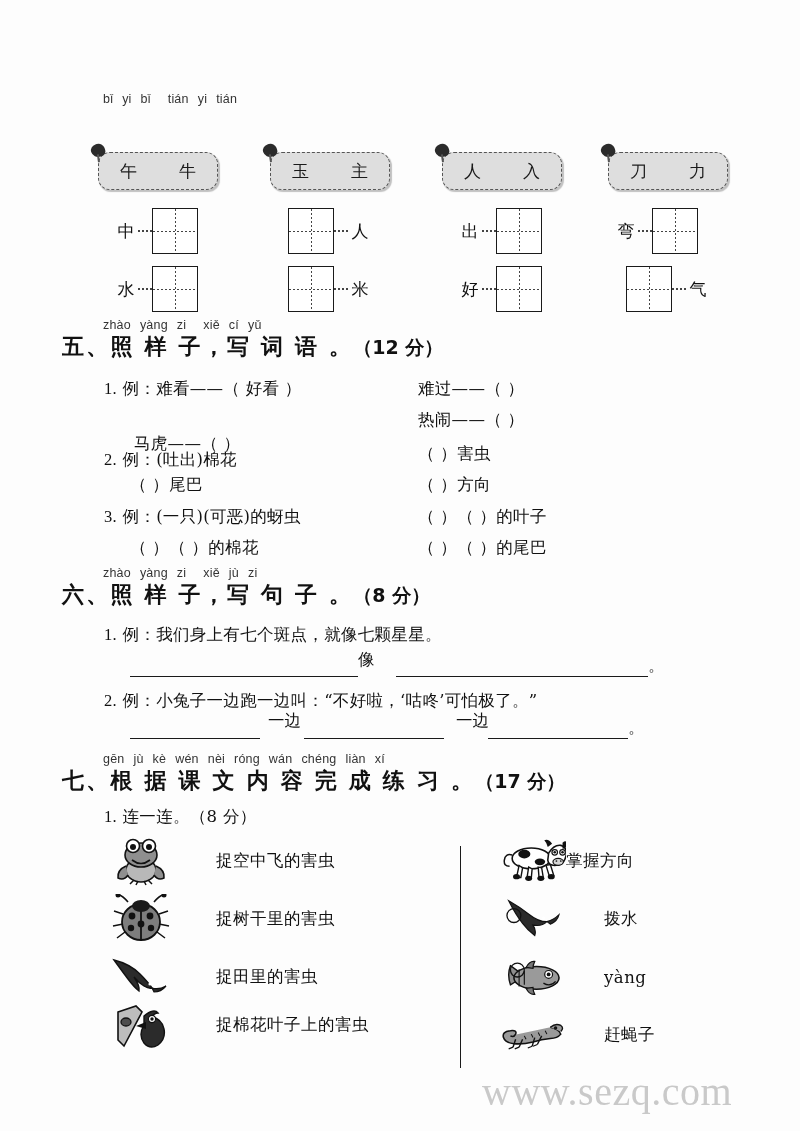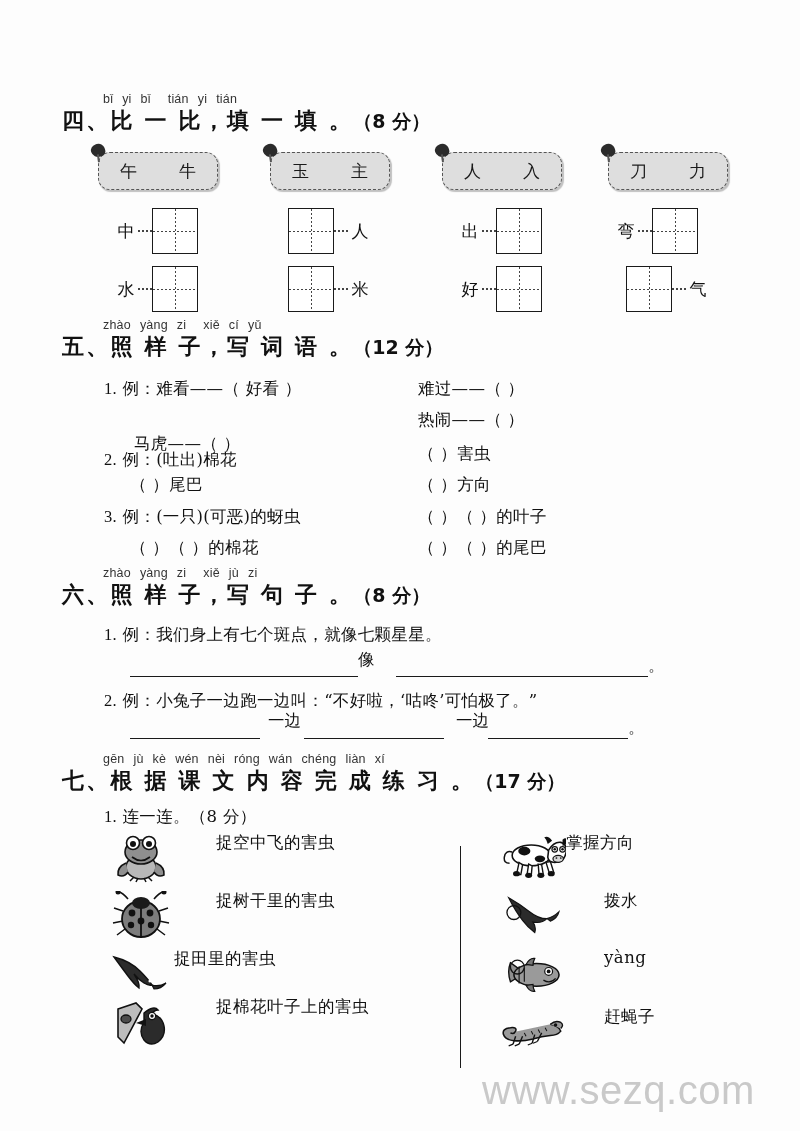--- a/index.html
+++ b/index.html
@@ -20,21 +20,21 @@
     position: absolute;
     inset: 0;
     background: #fdfdfd;
   }
 
   
   .watermark {
     position: absolute;
     left: 482px;
     top: 1068px;
-    font-family: Liberation Sans, sans-serif;
+    font-family: Liberation Serif, serif;
     font-size: 40px;
     letter-spacing: 0.5px;
     color: #c9c9c9;
     user-select: none;
     white-space: nowrap;
   }
 
   
   .section {
     position: absolute;
@@ -187,21 +187,21 @@
   
   #q7-match {
     position: absolute;
     left: 0; top: 832px;
     width: 800px; height: 245px;
   }
   .match-col { position: absolute; top: 0; }
   .match-item {
     position: absolute;
     display: flex;
-    align-items: flex-start;
+    align-items: center;
     height: 58px;
   }
   .pic {
     width: 66px;
     height: 52px;
     display: flex;
     align-items: center;
     justify-content: center;
     flex: none;
   }
@@ -223,21 +223,20 @@
 </head>
 <body>
 
 <div class="page">
 
   <div class="section" style="top:92px">
     <div class="heading-wrap">
       <div class="pinyin-row">
         <span>bǐ</span><span>yi</span><span>bǐ</span><span style="margin-left:8px">tián</span><span>yi</span><span>tián</span>
       </div>
-      <div class="heading"><span>四、比 一 比，填 一 填 。</span><span class="score">（8 分）</span></div>
     </div>
   </div>
 
   <div id="q4-body">
 
     <div class="cmp-group" style="left:98px">
       <div class="bubble">
         <span class="pin"></span>
         <span>午</span>
         <span>牛</span>
@@ -463,21 +462,21 @@
       </div>
 
       <div class="match-item" style="top:116px">
         <span class="pic">
           <svg width="58" height="50" viewBox="0 0 58 50">
             <path d="M2 8 q16 4 26 14 q8 8 12 14 q-3 1 -8 -2 q-5 -3 -10 -9 q6 9 5 14 q-5 -4 -11 -12 q-6 -8 -14 -19 z" fill="#2b2b2b" stroke="#111" stroke-width="1.4"></path>
             <path d="M40 36 q7 2 14 -2 q-5 6 -12 6 z" fill="#2b2b2b" stroke="#111" stroke-width="1.2"></path>
             <circle cx="38" cy="32" r="1.6" fill="#fff"></circle>
           </svg>
         </span>
-        <span class="match-label" style="">捉田里的害虫</span>
+        <span class="match-label" style="margin-left:42px">捉田里的害虫</span>
       </div>
 
       <div class="match-item" style="top:164px">
         <span class="pic">
           <svg width="58" height="50" viewBox="0 0 58 50">
             <path d="M6 12 l18 -6 l6 6 l-18 34 l-6 -6 z" fill="#bdbdbd" stroke="#111" stroke-width="1.6"></path>
             <ellipse cx="14" cy="22" rx="5" ry="4" fill="#4d4d4d" stroke="#111" stroke-width="1.3"></ellipse>
             <path d="M32 16 q10 -8 14 -3 q-4 0 -6 4 q10 2 12 12 q2 10 -6 16 q-8 5 -14 -2 q-6 -8 0 -18 z" fill="#2b2b2b" stroke="#111" stroke-width="1.4"></path>
             <circle cx="40" cy="19" r="3.6" fill="#fff" stroke="#111" stroke-width="1.2"></circle>
             <circle cx="40" cy="19" r="1.7" fill="#111"></circle>

